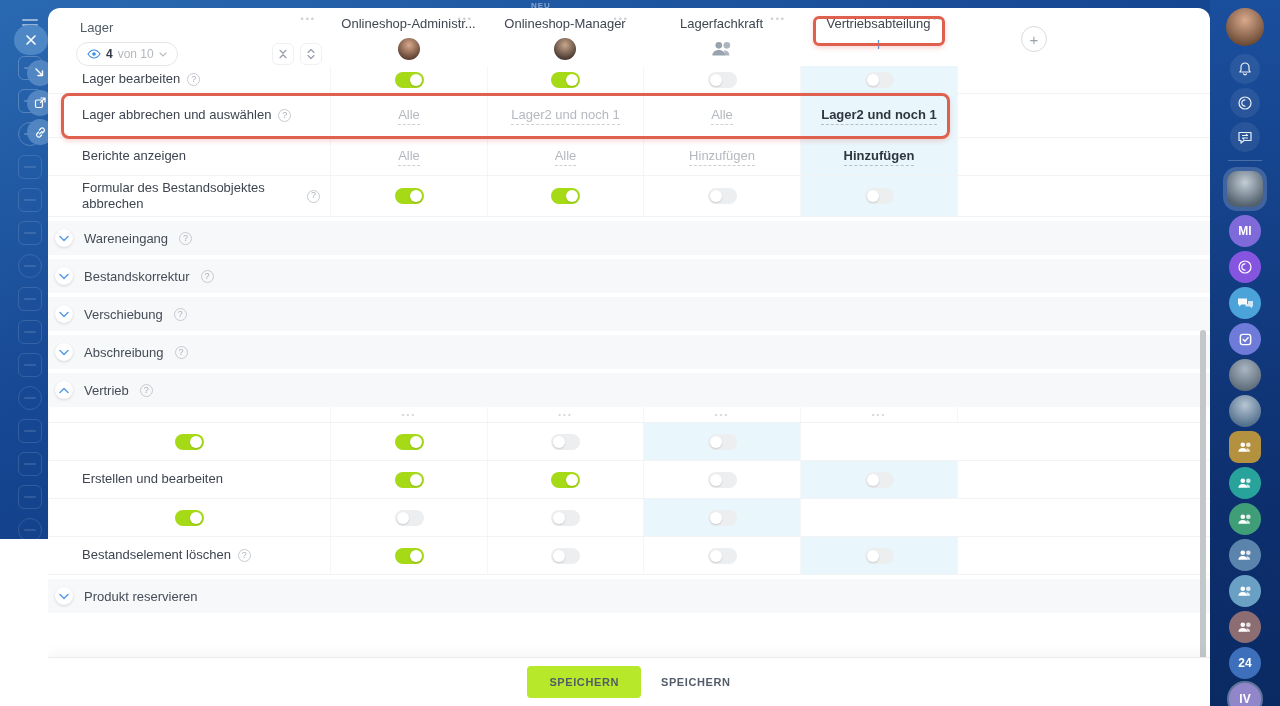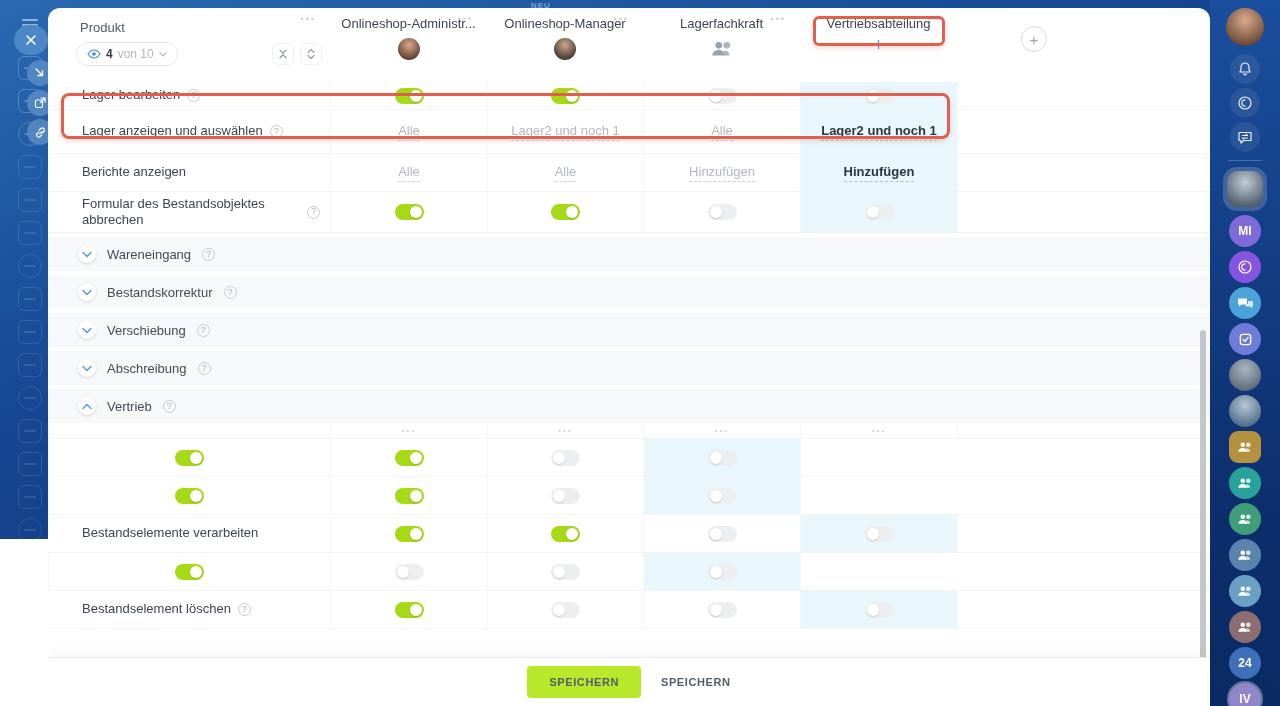--- a/index.html
+++ b/index.html
@@ -62,34 +62,34 @@
   .addrole { width:26px; height:26px; border:1px solid #d7dbdf; border-radius:50%; color:#9aa2ab;
              font-size:15px; display:flex; align-items:center; justify-content:center;
              position:absolute; left:64px; top:18px; cursor:pointer; background:#fff; }
 
   .t-row { border-bottom:1px solid #f1f3f5; position:relative; }
   .t-row .cell { display:flex; align-items:center; justify-content:center; border-left:1px solid #f5f6f8; }
   .t-row .lbl { justify-content:flex-start; padding-left:34px; padding-right:10px; font-size:13px;
                 color:#3e4550; gap:7px; border-left:none; line-height:1.25; }
   .t-row .fil { border-left:1px solid #f5f6f8; }
   .hl { background:#e9f7fd; }
-  .h28{height:28px;margin-top:16px;} .h44{height:44px;} .h38{height:38px;} .h41{height:41px;}
+  .h28{height:28px;} .h44{height:44px;} .h38{height:38px;} .h41{height:41px;}
   .tg { width:29px; height:16px; border-radius:9px; position:relative; cursor:pointer; flex:none; }
   .tg.on { background:#a6da17; }
   .tg.off { background:#eceef0; }
   .tg i { position:absolute; top:2px; width:12px; height:12px; border-radius:50%; background:#fff;
           box-shadow:0 1px 2px rgba(0,0,0,.15); }
   .tg.on i { right:2px; } .tg.off i { left:2px; }
   .sv { font-size:13px; color:#b4b9bf; border-bottom:1px dashed #cdd1d5; padding-bottom:2px; cursor:pointer; }
   .sv.strong { color:#2f3640; font-weight:bold; border-bottom-color:#b9bec4; }
   .help { width:13px; height:13px; border:1px solid #c6cbd0; border-radius:50%; color:#abb1b8;
           font-size:9px; display:inline-flex; align-items:center; justify-content:center; flex:none; cursor:pointer; }
 
   .band { height:34px; margin-top:4px; background:#f7f8f9; display:flex; align-items:center;
-          padding-left:30px; gap:11px; }
+          padding-left:7px; gap:11px; }
   .band .blabel { font-size:13px; color:#454c57; }
   .chev { width:18px; height:18px; border-radius:50%; background:#fff; box-shadow:0 1px 3px rgba(0,0,0,.14);
           display:flex; align-items:center; justify-content:center; cursor:pointer; flex:none; }
   .chev.up svg { transform:rotate(180deg); }
   .dotsrow { height:16px; border-bottom:1px solid #f1f3f5; }
   .dotsrow .cell { display:flex; align-items:center; justify-content:center; border-left:1px solid #f5f6f8; }
   .dotsrow .d { font-size:8px; letter-spacing:2px; color:#d2d6da; }
 
   .anno { position:absolute; border:3px solid #e0604f; border-radius:8px; pointer-events:none;
           box-shadow:0 2px 5px rgba(224,96,79,.25); }
@@ -206,21 +206,21 @@
           <svg width="13" height="13" viewBox="0 0 14 14">
             <path d="M6 8.5L8.5 6M5 6.5l-1.8 1.8a2.3 2.3 0 003.2 3.2L8.2 9.7M9 7.5l1.8-1.8a2.3 2.3 0 00-3.2-3.2L5.8 4.3" fill="none" stroke="#fff" stroke-width="1.3" stroke-linecap="round"></path>
           </svg>
         </span>
       </div>
     </div>
 
   <main class="panel">
     <div class="phead grid">
       <div class="rollen-cell">
-        <span class="p-title">Produkt</span>
+        <span class="p-title">Lager</span>
         <span class="dots">•••</span>
         <div class="chip-row">
           <div class="chip">
             <svg width="14" height="10" viewBox="0 0 14 10">
                 <path d="M1 5c2-3 4.3-4 6-4s4 1 6 4c-2 3-4.3 4-6 4S3 8 1 5z" fill="none" stroke="#3e8ae0" stroke-width="1.2"></path>
                 <circle cx="7" cy="5" r="1.8" fill="#3e8ae0"></circle>
               </svg>
             <b>4</b>
             <span>von 10</span>
             <svg width="8" height="5" viewBox="0 0 8 5">
@@ -300,21 +300,21 @@
           </div>
           <div class="cell hl">
             <div class="tg off">
               <i></i>
             </div>
           </div>
           <div class="cell fil"></div>
         </div>
         <div class="t-row grid h44">
           <div class="cell lbl">
-            <span>Lager anzeigen und auswählen</span>
+            <span>Lager abbrechen und auswählen</span>
             <span class="help">?</span>
           </div>
           <div class="cell">
             <span class="sv">Alle</span>
           </div>
           <div class="cell">
             <span class="sv">Lager2 und noch 1</span>
           </div>
           <div class="cell">
             <span class="sv">Alle</span>
@@ -447,45 +447,22 @@
             </div>
           </div>
           <div class="cell hl">
             <div class="tg off">
               <i></i>
             </div>
           </div>
           <div class="cell fil"></div>
         </div>
         <div class="t-row grid h38">
-          <div class="cell">
-            <div class="tg on">
-              <i></i>
-            </div>
-          </div>
-          <div class="cell">
-            <div class="tg on">
-              <i></i>
-            </div>
-          </div>
-          <div class="cell">
-            <div class="tg off">
-              <i></i>
-            </div>
-          </div>
-          <div class="cell hl">
-            <div class="tg off">
-              <i></i>
-            </div>
-          </div>
-          <div class="cell fil"></div>
-        </div>
-        <div class="t-row grid h38">
           <div class="cell lbl">
-            <span>Bestandselemente verarbeiten</span>
+            <span>Erstellen und bearbeiten</span>
           </div>
           <div class="cell">
             <div class="tg on">
               <i></i>
             </div>
           </div>
           <div class="cell">
             <div class="tg on">
               <i></i>
             </div>
@@ -544,20 +521,28 @@
             <div class="tg off">
               <i></i>
             </div>
           </div>
           <div class="cell hl">
             <div class="tg off">
               <i></i>
             </div>
           </div>
           <div class="cell fil"></div>
+        </div>
+        <div class="band">
+          <span class="chev">
+            <svg width="10" height="7" viewBox="0 0 10 7">
+              <path d="M1 1.5l4 4 4-4" fill="none" stroke="#5a9ce6" stroke-width="1.5" stroke-linecap="round" stroke-linejoin="round"></path>
+            </svg>
+          </span>
+     <span class="blabel">Produkt reservieren</span>
         </div>
       </div>
 
     <div class="anno anno-head"></div>
     <div class="anno anno-row"></div>
     <div class="thumb"></div>
 
     <footer class="pfooter">
       <button class="btn-save">SPEICHERN</button>
       <button class="btn-cancel">SPEICHERN</button>

